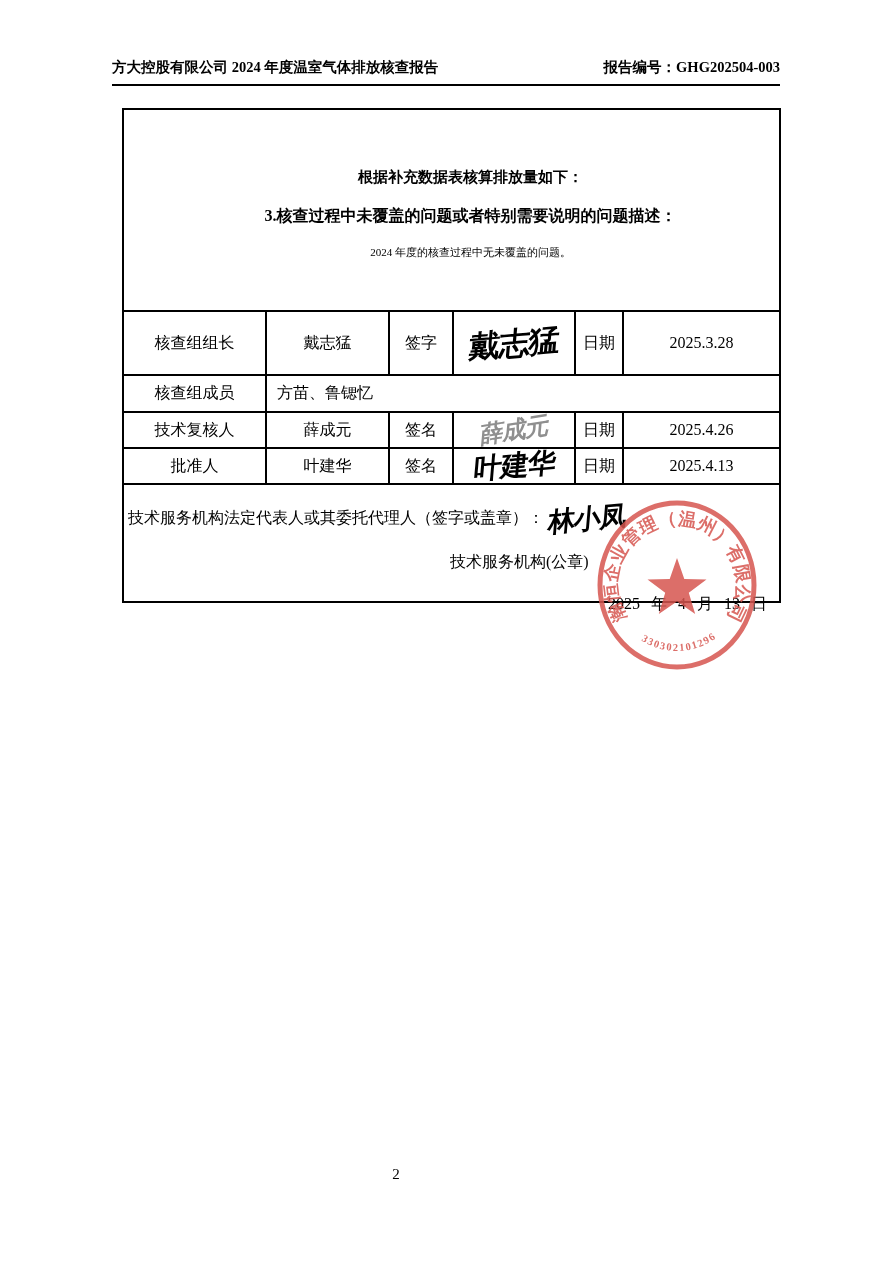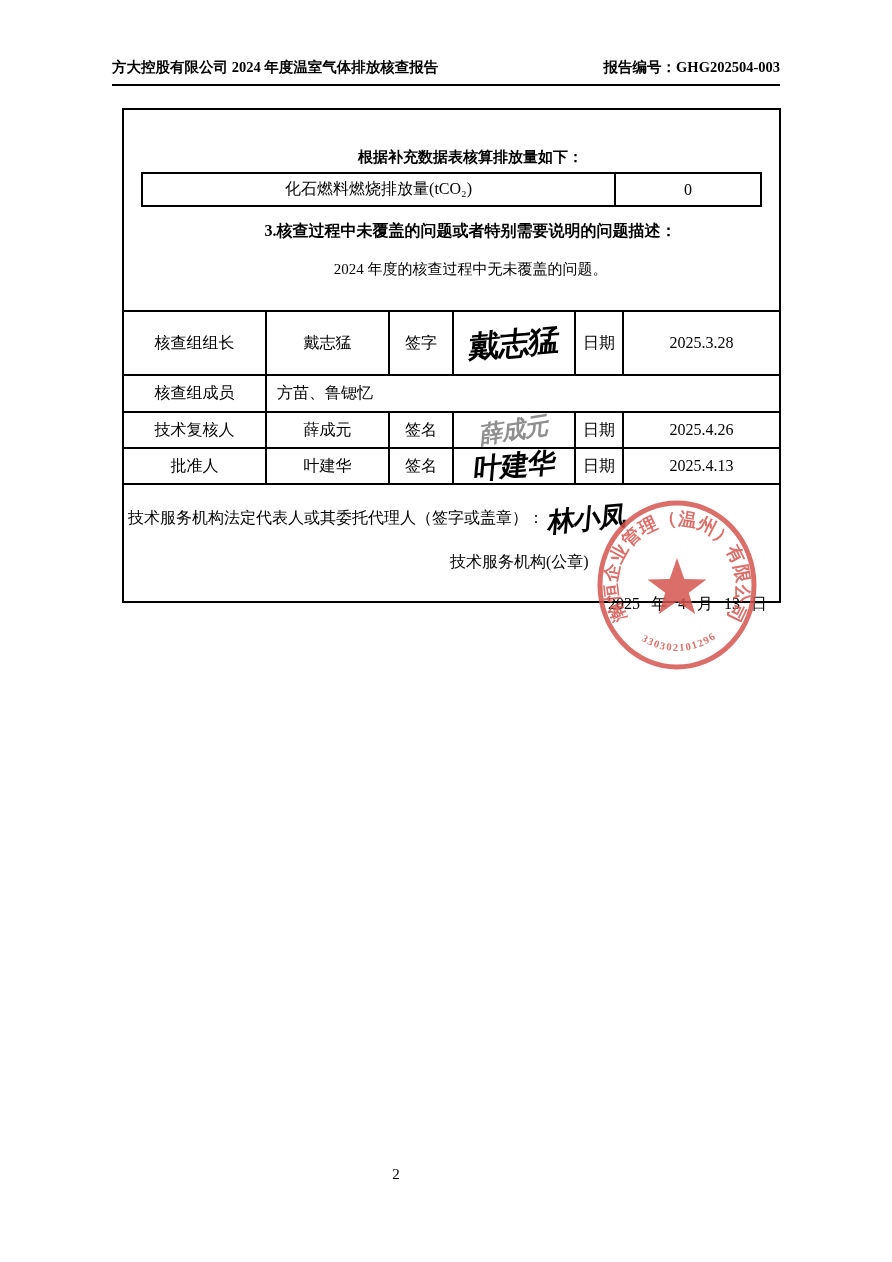--- a/index.html
+++ b/index.html
@@ -24,21 +24,21 @@
   tr.row-approver td{height:34px;}
   td.footer-cell{height:116px;position:relative;text-align:left;}
 
   .cell-left{text-align:left !important;padding-left:10px !important;border-radius:9px;}
 
   
   .intro{margin:7px 0 4px 38px;font-size:15px;font-weight:bold;}
   table.emis{margin:5px 0 0 17px;width:619px;border-collapse:collapse;table-layout:fixed;}
   table.emis td{border:2px solid #000;height:31px;font-size:16px;text-align:center;vertical-align:middle;padding:0;}
   .issue-heading{margin:14px 0 0 38px;font-size:16px;font-weight:bold;}
-  .issue-body{margin:18px 0 0 38px;font-size:15px;}
+  .issue-body{margin:18px 0 0 38px;font-size:11px;}
 
   
   .sig{display:inline-block;font-weight:bold;letter-spacing:-1px;
        transform:rotate(-5deg) skewX(-10deg);line-height:1;}
   .sig-dai{font-size:31px;}
   .sig-xue{font-size:24px;color:#8f8f8f;transform:rotate(-9deg) skewX(-14deg);}
   .sig-ye{font-size:28px;}
   .sig-lin{font-size:27px;vertical-align:-5px;margin-left:4px;}
 
   
@@ -79,24 +79,20 @@
         <tr>
       <td colspan="6" class="top-cell">
         <p class="intro">根据补充数据表核算排放量如下：</p>
 
         <table class="emis">
           <colgroup>
                 <col style="width:473px">
                 <col style="width:146px">
               </colgroup>
           <tbody>
-                <tr>
-            <td>化石燃料燃烧排放量(tCO₂)</td>
-            <td>0</td>
-          </tr>
         </tbody>
             </table>
 
         <p class="issue-heading">3.核查过程中未覆盖的问题或者特别需要说明的问题描述：</p>
         <p class="issue-body">2024 年度的核查过程中无未覆盖的问题。</p>
       </td>
     </tr>
 
     <tr class="row-leader">
       <td>核查组组长</td>

